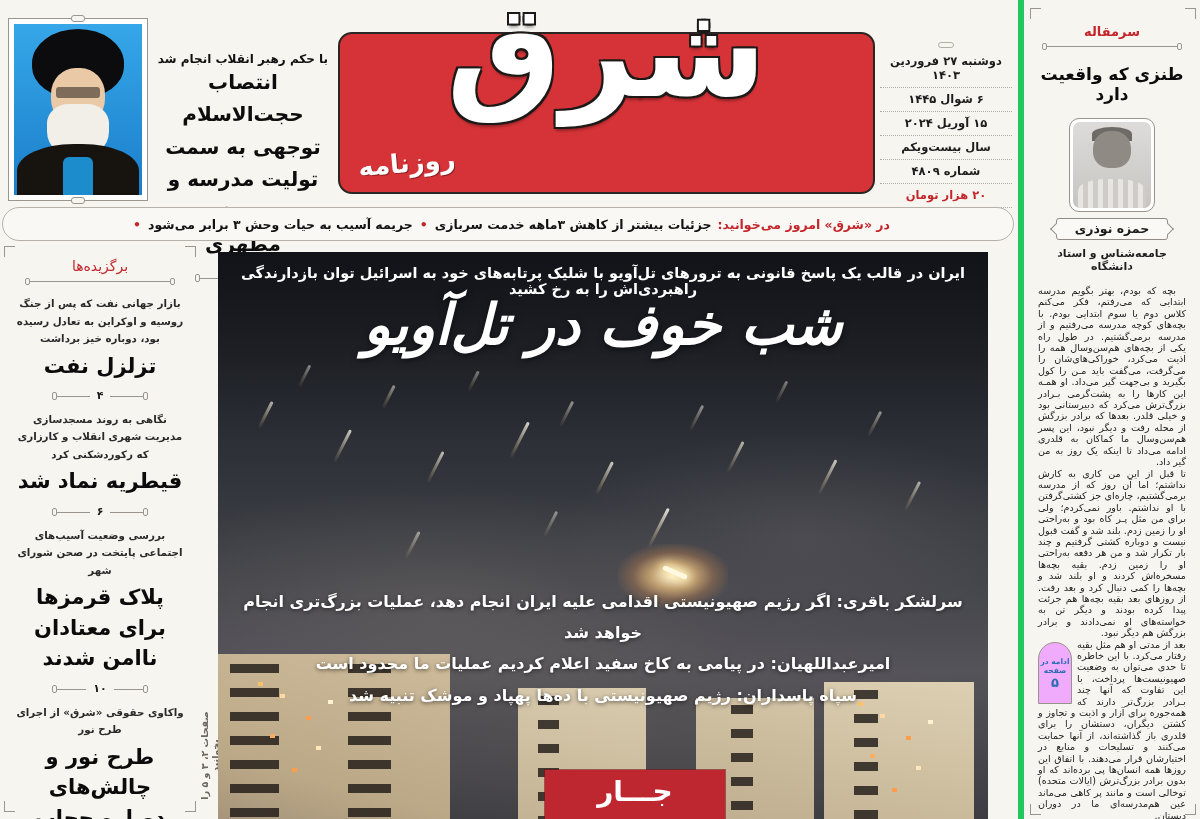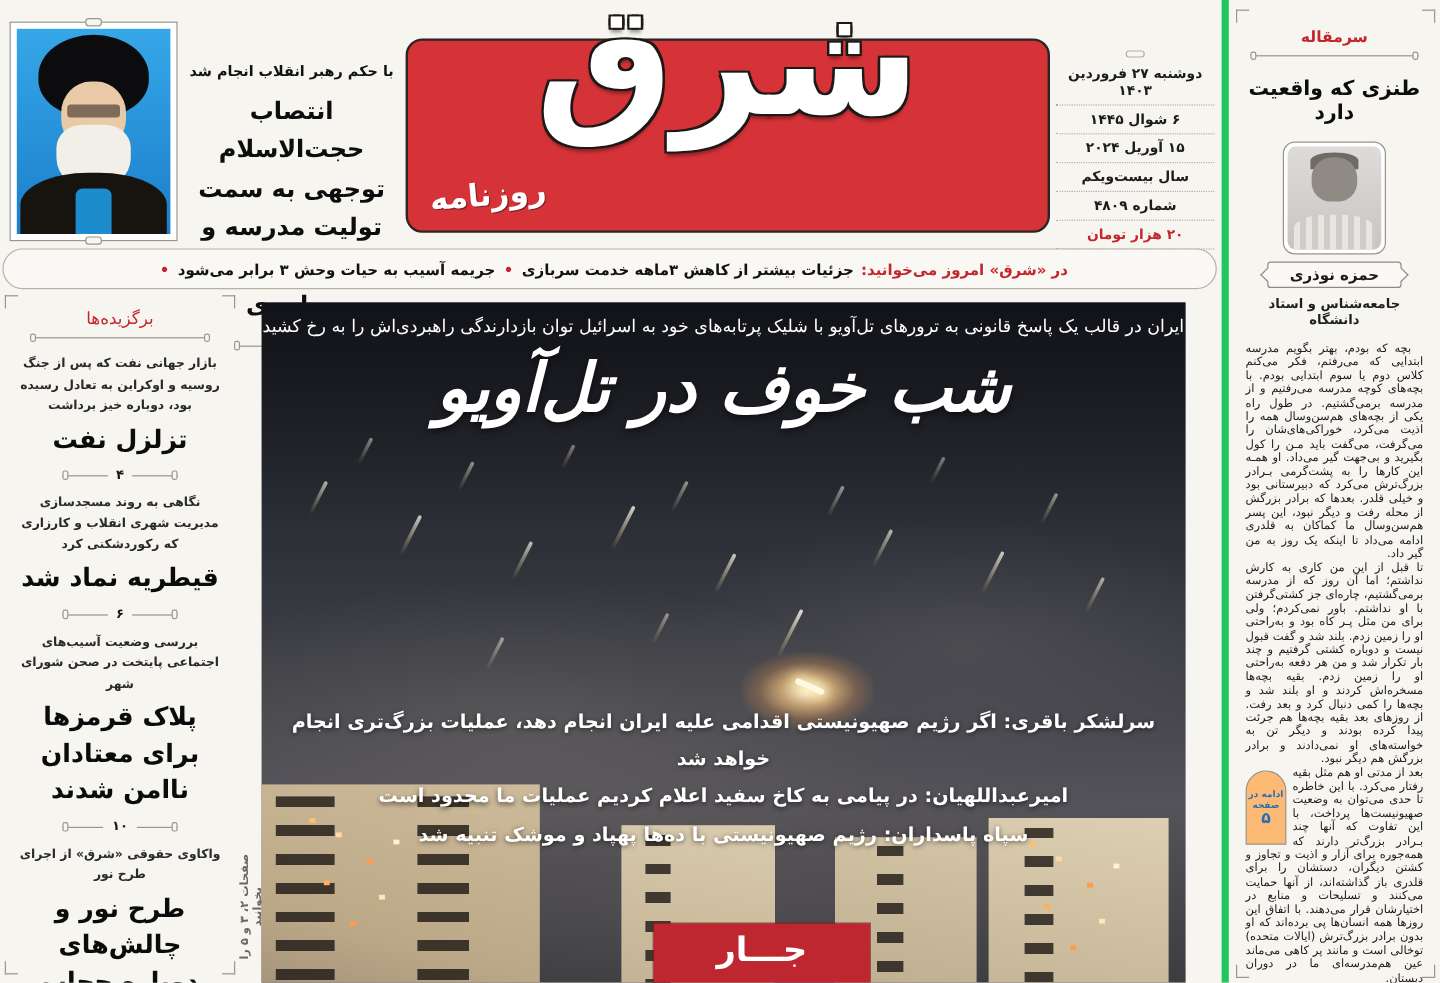--- a/index.html
+++ b/index.html
@@ -25,21 +25,21 @@
   .portrait { position:relative; width:100%; height:100%; background:linear-gradient(180deg,#36a7e8 0%,#1b7ecb 100%); overflow:hidden; }
   .portrait .turban { position:absolute; left:14%; top:3%; width:72%; height:40%; background:#0c0c0e; border-radius:50% 50% 46% 46%; }
   .portrait .face { position:absolute; left:29%; top:26%; width:42%; height:33%; background:#e9c9a6; border-radius:46%; }
   .portrait .glasses { position:absolute; left:33%; top:37%; width:34%; height:6%; background:rgba(40,30,25,.55); border-radius:3px; }
   .portrait .beard { position:absolute; left:26%; top:47%; width:48%; height:32%; background:#f2efe9; border-radius:42% 42% 60% 60%; }
   .portrait .robe { position:absolute; left:2%; bottom:-4%; width:96%; height:34%; background:#17130f; border-radius:46% 46% 0 0; }
   .portrait .shawl { position:absolute; left:38%; bottom:0; width:24%; height:22%; background:#1d8ccd; border-radius:6px 6px 0 0; }
 
   
   .appointment { left:148px; top:52px; width:190px; text-align:center; }
-  .appointment .kicker { font-size:12px; font-weight:bold; color:#111; margin-bottom:10px; }
+  .appointment .kicker { font-size:12px; font-weight:bold; color:#111; }
   .appointment .title { font-size:20px; font-weight:bold; line-height:1.62; color:#0d0d0d; }
   .pgmark { position:relative; width:96px; height:16px; margin:10px auto 0; }
   .pgmark .ln { position:absolute; top:8px; left:0; right:0; border-top:1px solid #9a968e; }
   .pgmark .tick { position:absolute; top:4px; width:5px; height:8px; border:1px solid #9a968e; border-radius:2px; background:#f7f5f0; }
   .pgmark .tick.l { left:0; } .pgmark .tick.r { right:0; }
   .pgmark .num { position:relative; display:table; margin:0 auto; padding:0 7px; background:#f7f5f0; font-size:11px; font-weight:bold; line-height:16px; }
 
   
   .masthead { left:338px; top:8px; width:537px; height:192px; }
   .logo-box { position:absolute; left:0; right:0; top:24px; bottom:6px; background:#d63338; border:2px solid #2b2623; border-radius:14px; }
@@ -88,21 +88,21 @@
   
   .mainpic {
     left:218px; top:252px; width:770px; height:567px; overflow:hidden;
     background:
       radial-gradient(ellipse 60% 30% at 28% 62%, rgba(130,122,116,.30), transparent 70%),
       radial-gradient(ellipse 50% 28% at 76% 50%, rgba(105,100,104,.35), transparent 65%),
       radial-gradient(ellipse 70% 35% at 50% 84%, rgba(92,88,86,.45), transparent 70%),
       linear-gradient(180deg,#1d2026 0%,#24272d 16%,#2e3138 36%,#43444a 58%,#55535a 74%,#3c3c41 100%);
   }
   .mainpic::before { content:""; position:absolute; inset:0; background:linear-gradient(180deg, rgba(8,8,12,.55) 0%, transparent 34%); pointer-events:none; }
-  .img-kicker { position:absolute; top:13px; left:0; right:0; text-align:center; color:#fff; font-size:14.5px; font-weight:normal; z-index:5; }
+  .img-kicker { position:absolute; top:13px; left:0; right:0; text-align:center; color:#fff; font-size:14.5px; font-weight:bold; z-index:5; }
   .img-headline { position:absolute; top:40px; left:0; right:0; text-align:center; color:#fff; font-size:56px; font-weight:bold; z-index:5; text-shadow:0 2px 6px rgba(0,0,0,.5);font-style:italic; }
   .img-subs { position:absolute; top:334px; left:0; right:0; text-align:center; color:#fff; z-index:5; }
   .img-subs div { font-size:16px; font-weight:bold; line-height:1.95; text-shadow:0 1px 4px rgba(0,0,0,.6); }
   .streak { position:absolute; width:3px; border-radius:2px; transform:rotate(27deg); background:linear-gradient(200deg, rgba(255,252,238,.95) 0%, rgba(255,224,170,.35) 65%, transparent 100%); z-index:2; }
   .flare { position:absolute; left:52%; top:292px; width:110px; height:64px; z-index:3;
     background:radial-gradient(ellipse at center, #fff6d2 0%, rgba(255,205,130,.65) 28%, rgba(255,160,80,.25) 52%, transparent 75%); }
   .flare .core { position:absolute; left:44px; top:26px; width:26px; height:5px; background:#fff9e2; border-radius:3px; transform:rotate(24deg); box-shadow:0 0 10px 3px rgba(255,235,180,.9); }
   .bldg { position:absolute; z-index:4; }
   .bldg .col { position:absolute; top:6%; bottom:0; background:repeating-linear-gradient(180deg, rgba(28,23,20,.8) 0 9px, transparent 9px 24px); }
   .b1 { left:-12px; top:402px; width:244px; height:168px; background:linear-gradient(195deg,#cdbb9b 0%,#bba887 70%,#a5937a 100%); }
@@ -143,21 +143,21 @@
   .ed-name::before { right:-5px; border-left:none; border-bottom:none; }
   .ed-name::after { left:-5px; border-right:none; border-top:none; }
   .ed-role { text-align:center; font-size:11px; font-weight:bold; color:#1f1f1f; margin-top:7px; }
   .ed-body { margin-top:12px; font-size:9.6px; line-height:11.4px; text-align:justify; color:#1b1b1b; }
   .ed-body p { margin:0; }
   .ed-body p.first { text-indent:10px; }
   .cont-badge {
     float:left; width:34px; height:62px; margin:3px 5px 0 0;
     border:1px solid #98948c; border-radius:17px 17px 0 0;
     display:flex; flex-direction:column; align-items:center; justify-content:center; gap:2px;
-    color:#2a6db5; text-align:center; background:#fdba74;
+    color:#2a6db5; text-align:center; background:#f0abfc;
   }
   .cont-badge .cl { font-size:7.5px; line-height:1.25; font-weight:bold; }
   .cont-badge .cp { font-size:13px; font-weight:bold; }
 </style>
 </head>
 <body>
 
 <div class="abs photo-box">
   <div class="cap top"></div>
   <div class="portrait">

